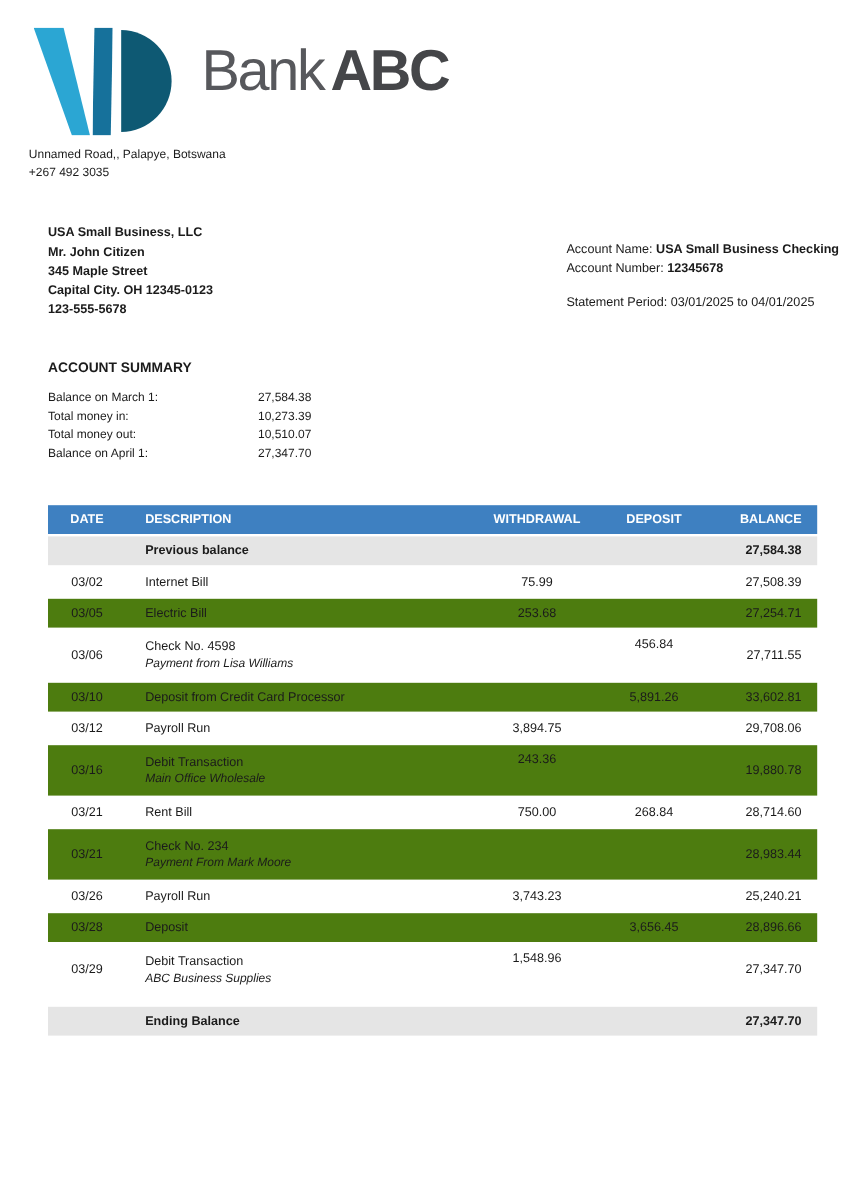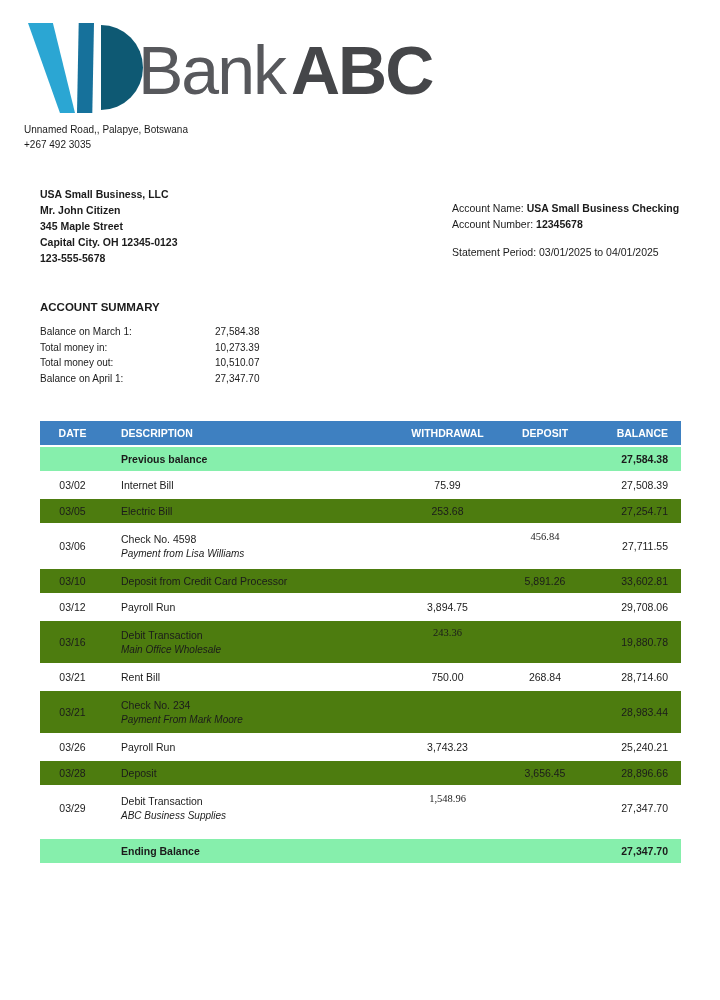--- a/index.html
+++ b/index.html
@@ -9,32 +9,32 @@
 
   
   .logo-mark { position: absolute; left: 0; top: 0; }
   .logo-shape { position: absolute; }
   .shape-slash   { left: 28px; top: 23px; width: 47px; height: 90px; background: #2BA6D3;
                    clip-path: polygon(0% 0%, 53% 0%, 100% 100%, 68% 100%); }
   .shape-bar     { left: 77px; top: 23px; width: 17px; height: 90px; background: #16719B;
                    clip-path: polygon(10% 0%, 100% 0%, 90% 100%, 0% 100%); }
   .shape-halfdisc{ left: 101px; top: 25px; width: 42px; height: 85px; background: #0E5973;
                    border-radius: 0 100% 100% 0 / 0 50% 50% 0; }
-  .logo-text { position: absolute; left: 138px; top: 36px; font-size: 68px; line-height: 1;
+  .logo-text { position: absolute; left: 168px; top: 36px; font-size: 48px; line-height: 1;
                letter-spacing: -2px; white-space: nowrap; }
   .logo-bank { font-weight: 400; color: #57585C; }
   .logo-abc  { font-weight: 700; color: #454649; margin-left: 6px; }
 
   
   .bank-address { position: absolute; left: 24px; top: 122px; font-size: 10px; line-height: 15px; }
 
   
   .customer-block { position: absolute; left: 40px; top: 186px; font-size: 10.5px;
                     font-weight: 700; line-height: 16px; }
-  .account-block  { position: absolute; left: 452px; top: 200px; font-size: 10.5px; line-height: 16px; }
+  .account-block  { position: absolute; left: 472px; top: 200px; font-size: 10.5px; line-height: 16px; }
   .account-block .value { font-weight: 700; }
   .statement-period { margin-top: 12px; }
 
   
   .summary-title { position: absolute; left: 40px; top: 301px; font-size: 11.5px; font-weight: 700; }
   .summary-grid  { position: absolute; left: 40px; top: 324px; display: grid;
                    grid-template-columns: 175px auto; font-size: 10px; line-height: 15.5px; }
 
   
   .txn-table { position: absolute; left: 40px; top: 419px; width: 641px;
@@ -42,24 +42,24 @@
   .txn-table th { height: 24px; background: #3E80C1; color: #ffffff; font-weight: 700;
                   text-align: center; font-size: 10.5px; }
   .txn-table th.h-desc { text-align: left; padding-left: 16px; }
   .txn-table th.h-bal  { text-align: right; padding-right: 13px; }
   .txn-table td { height: 24px; vertical-align: middle; }
   .c-date { text-align: center; }
   .c-desc { padding-left: 16px; text-align: left; }
   .c-wd, .c-dp { text-align: center; }
   .c-bal { text-align: right; padding-right: 13px; }
   tr.stripe td { background: #4d7c0f; }
-  tr.band td { background: #86efac; }
+  tr.band td { background: #e5e5e5; }
   tr.band .c-desc, tr.band .c-bal { font-weight: 700; }
   tr.double td { height: 42px; }
-  tr.double .c-wd, tr.double .c-dp { vertical-align: top; padding-top: 6px; font-family: Liberation Serif, serif; }
+  tr.double .c-wd, tr.double .c-dp { vertical-align: top; padding-top: 6px; }
   .desc2 { font-style: italic; font-size: 10px; margin-top: 3px; }
   tr.spacer td { height: 6px; background: #ffffff; }
 </style>
 </head>
 <body>
 
 <div class="page">
 
   <div class="logo-mark">
     <div class="logo-shape shape-slash"></div>

